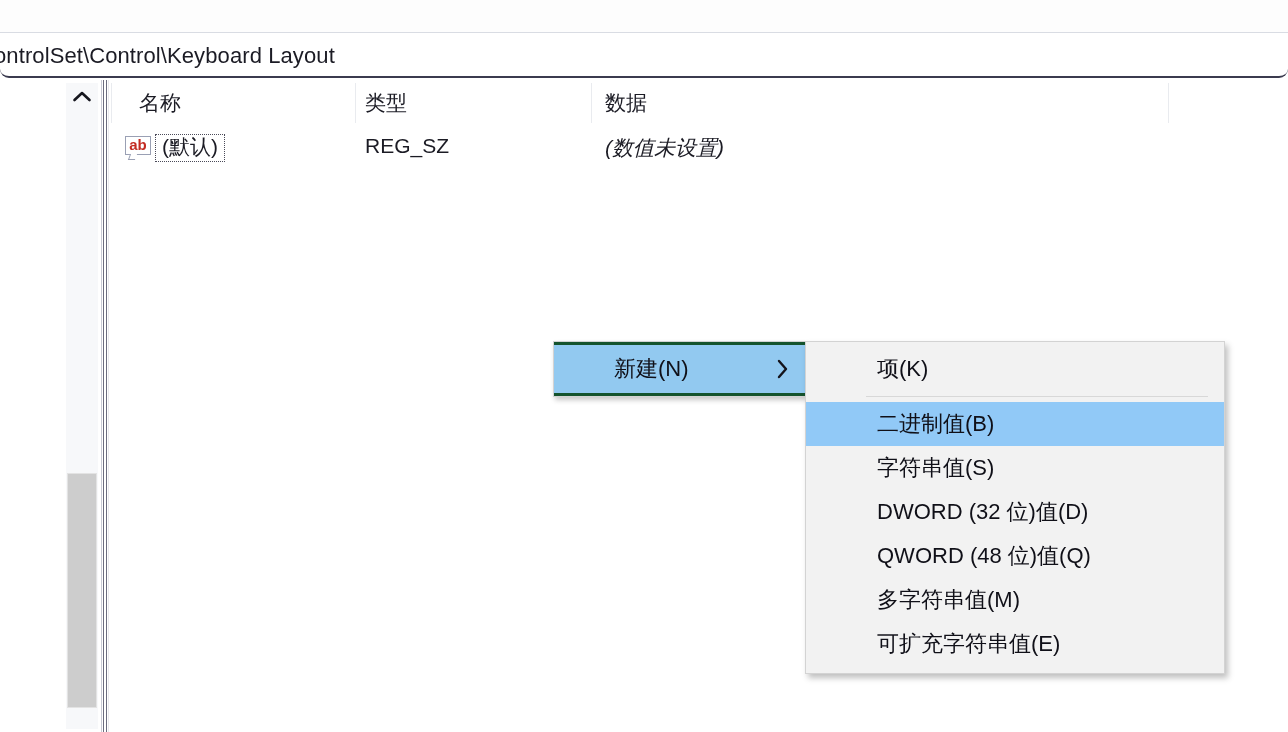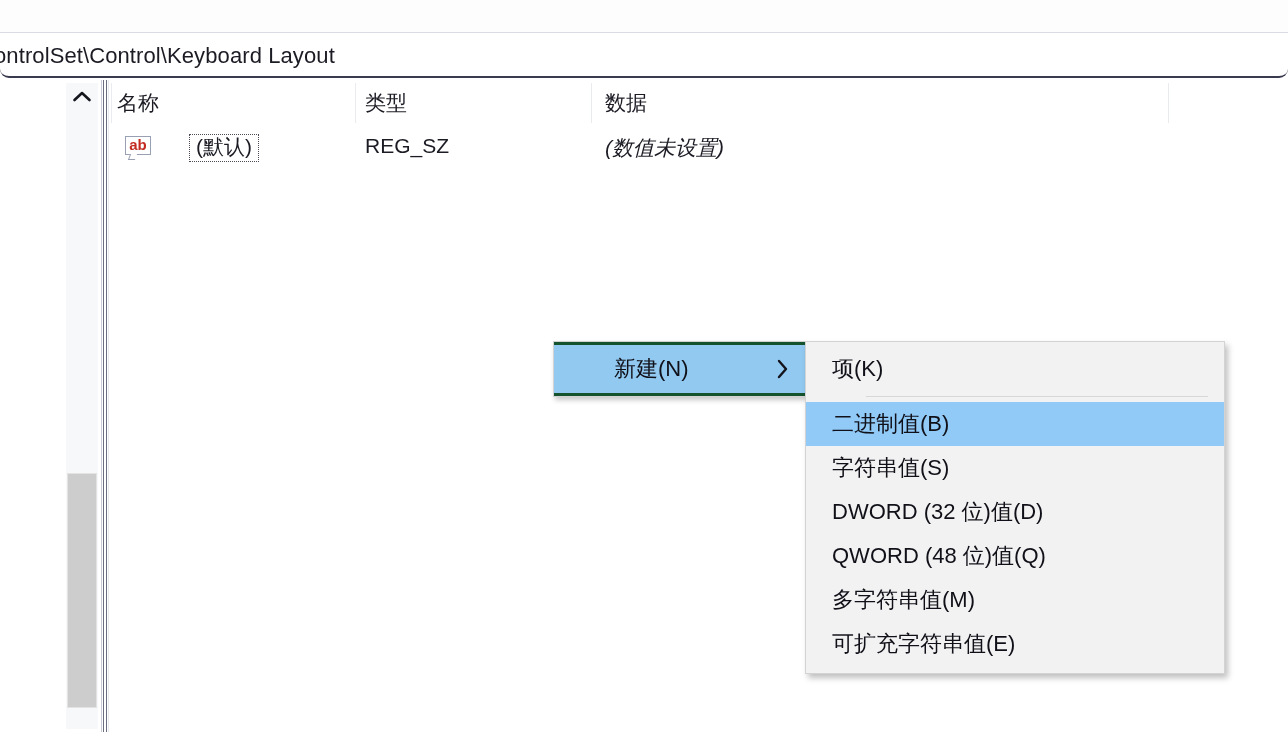--- a/index.html
+++ b/index.html
@@ -124,21 +124,21 @@
     position: relative;
     height: 44px;
   }
   .cell {
     position: absolute;
     top: 8px;
     font-size: 21px;
     color: #1b1b24;
     white-space: nowrap;
   }
-  .cell.name { left: 14px; display: flex; align-items: center; gap: 34px; }
+  .cell.name { left: 14px; display: flex; align-items: center; }
 
   
   .ab-icon {
     position: relative;
     width: 26px; height: 24px;
     margin-right: 2px;
     flex: 0 0 auto;
   }
   .ab-icon .bub {
     position: absolute;
@@ -217,21 +217,21 @@
     box-shadow: 3px 4px 6px rgba(0,0,0,0.25);
     box-sizing: border-box;
     padding: 5px 0 7px 0;
   }
   #submenu .sm-item {
     height: 44px;
     display: flex;
     align-items: center;
     font-size: 22px;
     color: #101018;
-    padding-left: 26px;
+    padding-left: 71px;
     box-sizing: border-box;
     white-space: nowrap;
     text-align: center;
   }
   #submenu .sm-item.sel {
     background: #91c9f7;
   }
   #submenu .sm-sep {
     height: 1px;
     background: #d8d8d8;
@@ -264,21 +264,21 @@
     <div class="ln a"></div>
     <div class="ln b"></div>
     <div class="ln c"></div>
     <div class="ln d"></div>
   </div>
 
   <div id="list-pane">
 
     <div id="list-header">
       <div class="col-sep" style="left:0px;"></div>
-      <div class="col-head" style="left:6px;">名称</div>
+      <div class="col-head" style="left:28px;">名称</div>
 
       <div class="col-sep" style="left:244px;"></div>
       <div class="col-head" style="left:254px;">类型</div>
 
       <div class="col-sep" style="left:480px;"></div>
       <div class="col-head" style="left:494px;">数据</div>
 
       <div class="col-sep" style="left:1057px;"></div>
     </div>
 

